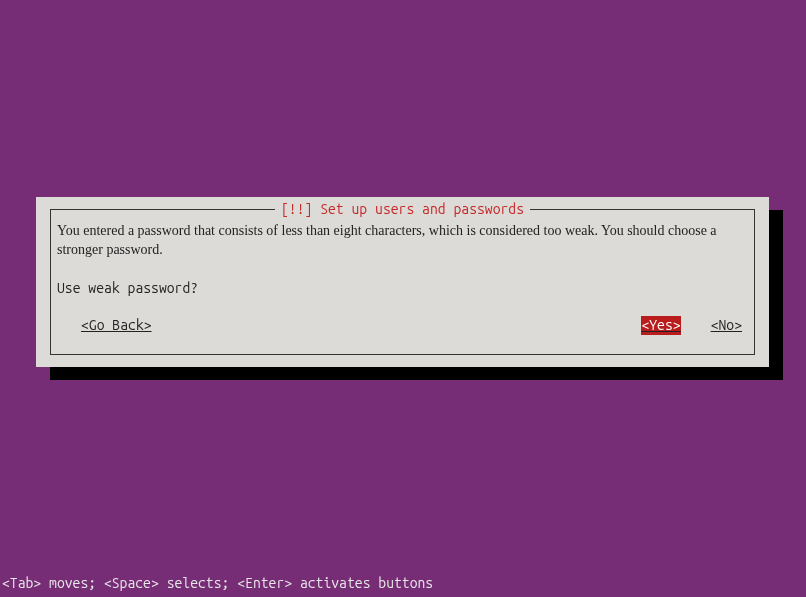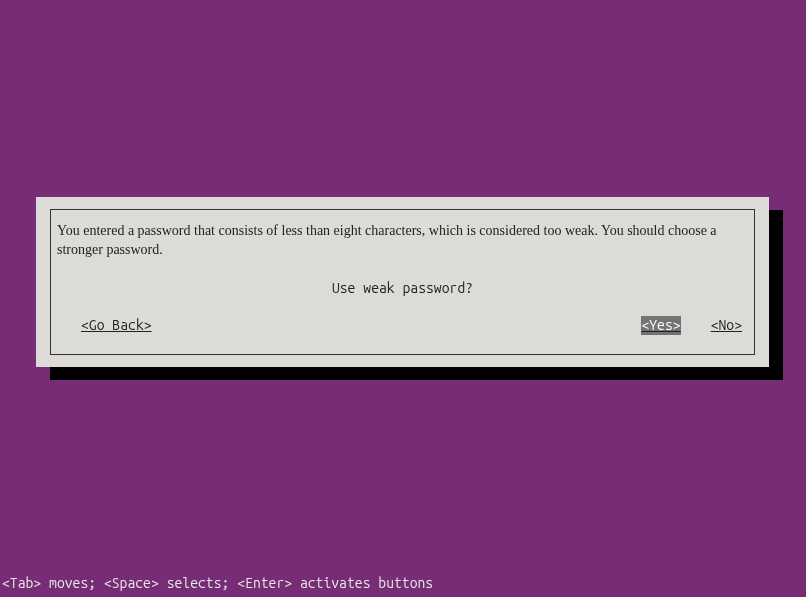--- a/index.html
+++ b/index.html
@@ -47,51 +47,54 @@
     color: #c62828;
     padding: 0 6px;
     display: inline-block;
   }
   .body {
     padding: 12px 6px 0 6px;
     color: #222;
     line-height: 1.35;
   }
   .msg { white-space: pre-wrap; font-family: Liberation Serif, serif; }
-  .question { margin-top: 1.35em; text-align: center; }
+  .question { margin-top: 1.35em; }
   .buttons {
     display: flex;
     margin-top: 1.35em;
     padding: 0 6px 0 24px;
     color: #222;
     text-decoration: underline;
   }
   .btn { cursor: pointer; user-select: none; }
   .btn-selected {
-    background: #737373;
+    background: #b91c1c;
     color: #fff;
   }
   .spacer { flex: 1; }
   .gap { width: 30px; }
   .footer {
     position: absolute;
     left: 2px;
     bottom: 6px;
     color: #e8e8e8;
     font-size: 14px;
     text-align: center;
   }
 </style>
 </head>
 <body>
 
 <div class="shadow"></div>
 
 <div class="dialog">
   <div class="frame">
+    <div class="title-wrap">
+      <span class="title">[!!] Set up users and passwords</span>
+    </div>
     <div class="body">
       <div class="msg">You entered a password that consists of less than eight characters, which is considered too weak. You should choose a stronger password.</div>
       <div class="question">Use weak password?</div>
       <div class="buttons">
         <span class="btn">&lt;Go Back&gt;</span>
         <span class="spacer"></span>
         <span class="btn btn-selected">&lt;Yes&gt;</span>
         <span class="gap"></span>
         <span class="btn">&lt;No&gt;</span>
       </div>

